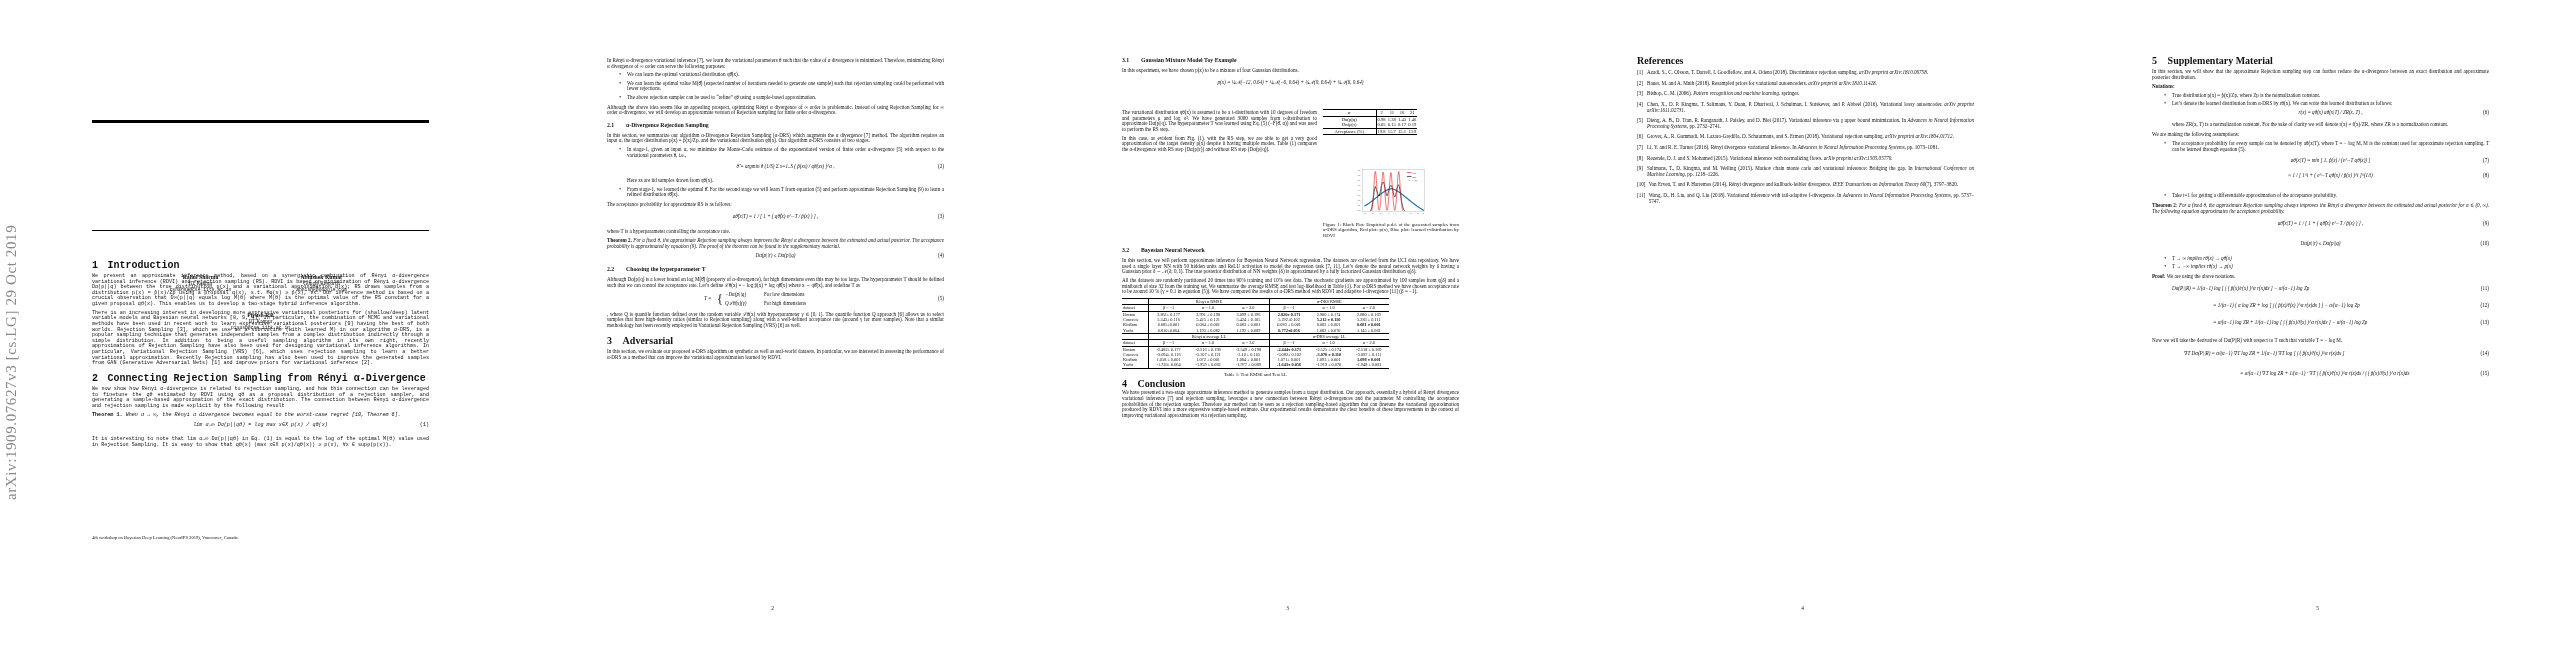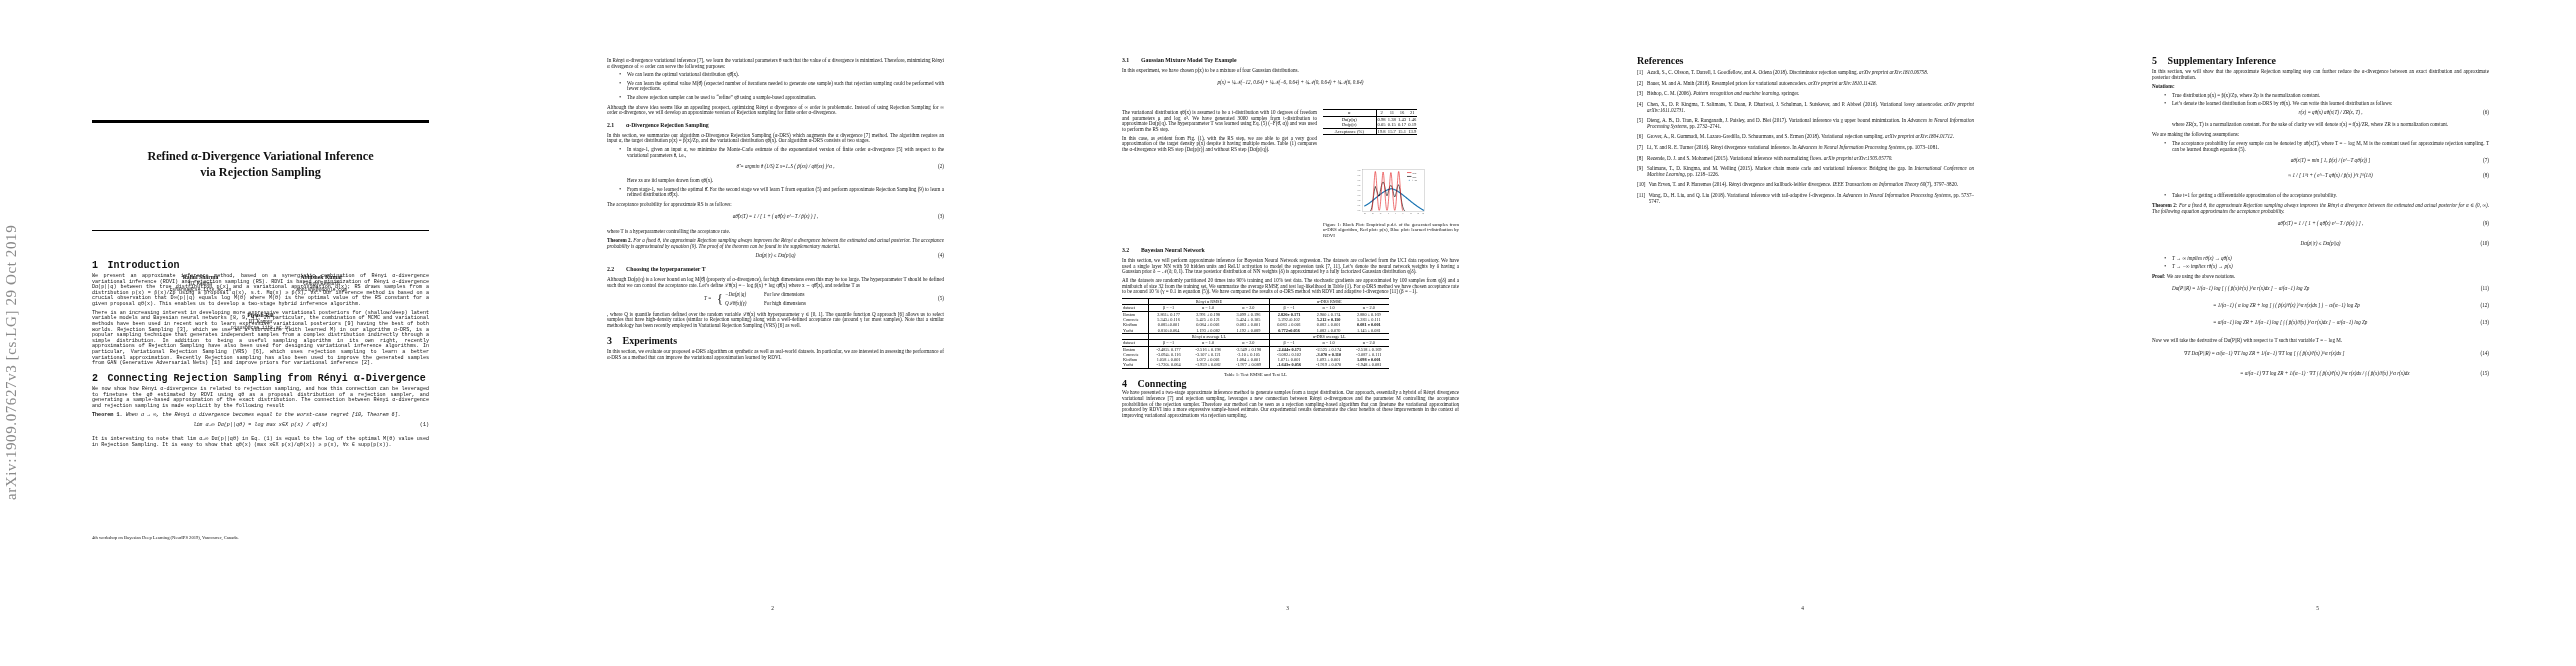--- a/index.html
+++ b/index.html
@@ -56,24 +56,20 @@
   i { font-style: italic; }
 </style>
 </head>
 <body>
 
 <div class="pages">
 
   <div class="page">
     <div class="arxiv">arXiv:1909.07627v3  [cs.LG]  29 Oct 2019</div>
     <div class="rule-top"></div>
-    <div class="title">
-      <div>Refined α-Divergence Variational Inference</div>
-      <div>via Rejection Sampling</div>
-    </div>
     <div class="rule-bot"></div>
 
     <div class="authors">
       <div class="author" style="left:53px; top:0;">
         <div class="nm">Rahul Sharma</div>
         <div>IIT Kanpur</div>
         <div class="em">rsharma@cse.iitk.ac.in</div>
       </div>
       <div class="author" style="left:174px; top:0;">
         <div class="nm">Abhishek Kumar</div>
@@ -130,21 +126,21 @@
       <div class="eq" style="font-style:normal; margin:2.2px 0 3.3px 0; height:16.7px;">
         <div style="position:absolute; left:97px; top:4.4px; font-style:italic;">T =</div>
         <div style="position:absolute; left:110px; top:0; font-size:12.2px; line-height:15.6px;">{</div>
         <div style="position:absolute; left:118px; top:0; font-style:italic;">−Dα(p||q)</div>
         <div style="position:absolute; left:157px; top:0;">For low dimensions</div>
         <div style="position:absolute; left:118px; top:9.4px; font-style:italic;">Qℒθ(x)(γ)</div>
         <div style="position:absolute; left:157px; top:9.4px;">For high dimensions</div>
         <span class="eqn" style="top:4.4px;">(5)</span>
       </div>
       <p>, where Q is quantile function defined over the random variable ℒθ(x) with hyperparameter γ ∈ [0, 1]. The quantile function Q approach [6] allows us to select samples that have high-density ratios (similar to Rejection sampling) along with a well-defined acceptance rate (around γ for most samples). Note that a similar methodology has been recently employed in Variational Rejection Sampling (VRS) [6] as well.</p>
-      <div class="sec" style="margin-top:10px;"><span class="num">3</span><span>Experiments</span></div>
+      <div class="sec" style="margin-top:10px;"><span class="num">3</span><span>Adversarial</span></div>
       <p>In this section, we evaluate our proposed α-DRS algorithm on synthetic as well as real-world datasets. In particular, we are interested in assessing the performance of α-DRS as a method that can improve the variational approximation learned by RDVI.</p>
     </div>
     <div class="page-num">2</div>
   </div>
 
   <div class="page">
     <div class="col" style="top:58px;">
       <div class="subsec" style="margin-top:0;"><span class="num">3.1</span><span>Gaussian Mixture Model Toy Example</span></div>
       <p>In this experiment, we have chosen p(x) to be a mixture of four Gaussian distributions.</p>
       <div class="eq" style="margin:6.7px 0 6.7px 0;">p(x) = ¼𝒩(−12, 0.64) + ¼𝒩(−6, 0.64) + ¼𝒩(0, 0.64) + ¼𝒩(6, 0.64)</div>
@@ -336,21 +332,21 @@
             <td class="vr">-1.977 ± 0.089</td>
             <td class="b">-1.643± 0.056</td>
             <td>-1.919 ± 0.070</td>
             <td>-1.948 ± 0.081</td>
           </tr>
         </tbody>
           </table>
         <div class="caption" style="width:267px;">Table 1: Test RMSE and Test LL</div>
       </div>
 
-      <div class="sec" style="margin-top:4.4px; margin-bottom:3.3px;"><span class="num">4</span><span>Connecting</span></div>
+      <div class="sec" style="margin-top:4.4px; margin-bottom:3.3px;"><span class="num">4</span><span>Conclusion</span></div>
       <p>We have presented a two-stage approximate inference method to generate samples from a target distribution. Our approach, essentially a hybrid of Rényi divergence variational inference [7] and rejection sampling, leverages a new connection between Rényi α-divergences and the parameter M controlling the acceptance probabilities of the rejection sampler. Therefore our method can be seen as a rejection sampling-based algorithm that can finetune the variational approximation produced by RDVI into a more expressive sample-based estimate. Our experimental results demonstrate the clear benefits of these improvements in the context of improving variational approximations via rejection sampling.</p>
     </div>
     <div class="page-num">3</div>
   </div>
 
   <div class="page">
     <div class="col" style="top:58px;">
       <div class="sec" style="margin-top:0; margin-bottom:6.7px;">References</div>
       <div class="ref"><span class="rn">[1]</span><span>Azadi, S., C. Olsson, T. Darrell, I. Goodfellow, and A. Odena (2018). Discriminator rejection sampling. </span><i>arXiv preprint arXiv:1810.06758.</i></div>
       <div class="ref"><span class="rn">[2]</span><span>Bauer, M. and A. Mnih (2018). Resampled priors for variational autoencoders. </span><i>arXiv preprint arXiv:1810.11428.</i></div>
@@ -362,21 +358,21 @@
       <div class="ref"><span class="rn">[8]</span><span>Rezende, D. J. and S. Mohamed (2015). Variational inference with normalizing flows. </span><i>arXiv preprint arXiv:1505.05770.</i></div>
       <div class="ref"><span class="rn">[9]</span><span>Salimans, T., D. Kingma, and M. Welling (2015). Markov chain monte carlo and variational inference: Bridging the gap. In </span><i>International Conference on Machine Learning</i><span>, pp. 1218–1226.</span></div>
       <div class="ref ref-item-wide"><span class="rn">[10]</span><span>Van Erven, T. and P. Harremos (2014). Rényi divergence and kullback-leibler divergence. </span><i>IEEE Transactions on Information Theory 60</i><span>(7), 3797–3820.</span></div>
       <div class="ref ref-item-wide"><span class="rn">[11]</span><span>Wang, D., H. Liu, and Q. Liu (2018). Variational inference with tail-adaptive f-divergence. In </span><i>Advances in Neural Information Processing Systems</i><span>, pp. 5737–5747.</span></div>
     </div>
     <div class="page-num">4</div>
   </div>
 
   <div class="page">
     <div class="col" style="top:58px;">
-      <div class="sec" style="margin-top:0;"><span class="num">5</span><span>Supplementary Inference</span></div>
+      <div class="sec" style="margin-top:0;"><span class="num">5</span><span>Supplementary Material</span></div>
       <p>In this section, we will show that the approximate Rejection sampling step can further reduce the α-divergence between an exact distribution and approximate posterior distribution.</p>
       <p style="font-weight:bold;">Notations:</p>
       <ul class="bul">
         <li>True distribution p(x) = p̃(x)/Zp, where Zp is the normalization constant.</li>
         <li>
           <span>Let’s denote the learned distribution from α-DRS by rθ(x). We can write this learned distribution as follows:</span>
           <div class="eq" style="margin:3.3px 0 4.4px 0;"><span>r(x) = qθ(x) aθ(x|T) / ZR(x, T) ,</span><span class="eqn">(6)</span></div>
           <span>where ZR(x, T) is a normalization constant. For the sake of clarity we will denote r(x) = r̃(x)/ZR, where ZR is a normalization constant.</span>
         </li>
       </ul>

